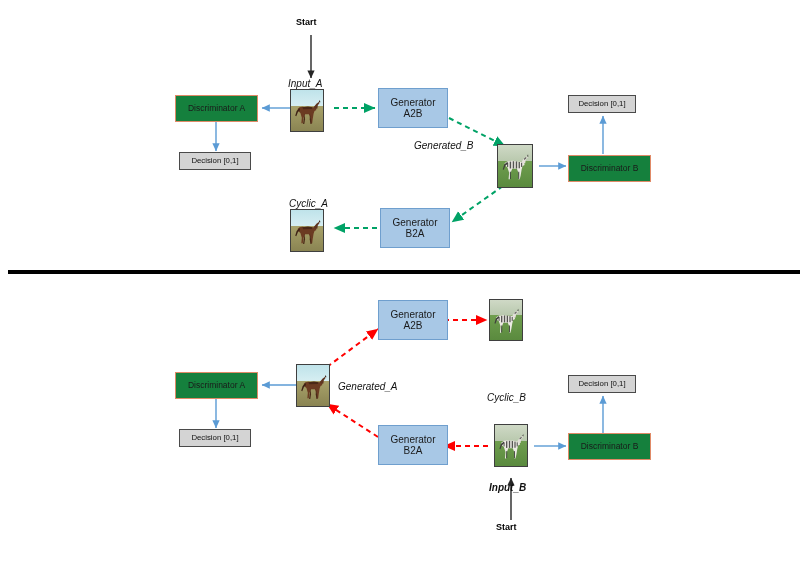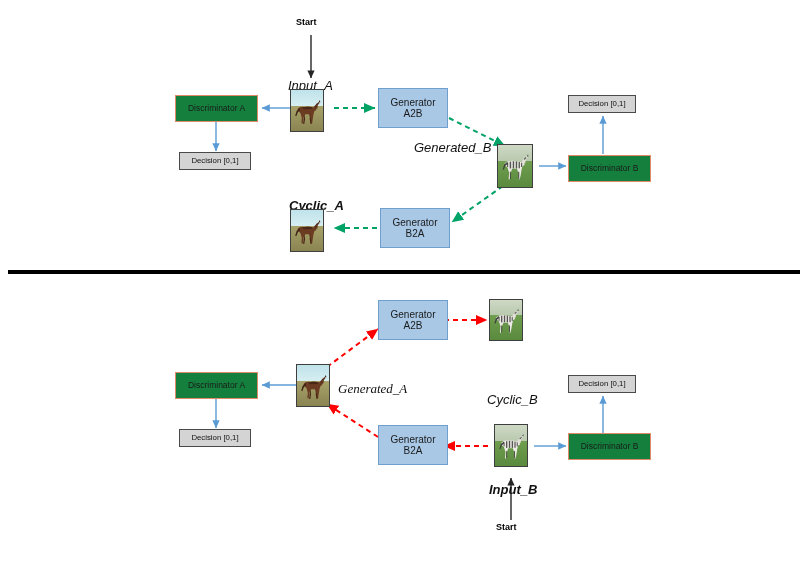--- a/index.html
+++ b/index.html
@@ -101,21 +101,21 @@
 
   .animal {
     position: absolute;
     left: 0; top: 0;
     width: 100%; height: 100%;
   }
 
   .label {
     position: absolute;
     font-style: italic;
-    font-size: 13px;
+    font-size: 10px;
     color: #111111;
     white-space: nowrap;
   }
   .label-start {
     position: absolute;
     font-weight: bold;
     font-style: normal;
     font-size: 9px;
     color: #000000;
     white-space: nowrap;
@@ -237,21 +237,21 @@
     </div>
 
     <div class="node node-decision" style="left:568px; top:95px; width:68px; height:18px;">
       <span>Decision [0,1]</span>
     </div>
 
     <div class="node node-disc" style="left:568px; top:155px; width:83px; height:27px;">
       <span>Discriminator B</span>
     </div>
 
-    <div class="label" style="left:289px; top:198px;font-weight:bold;">Cyclic_A</div>
+    <div class="label" style="left:289px; top:198px;">Cyclic_A</div>
 
     <div class="thumb thumb-horse" style="left:290px; top:209px; width:34px; height:43px;">
       <div class="sky"></div>
       <div class="ground"></div>
       <svg class="animal" viewBox="0 0 34 43" preserveAspectRatio="none">
         <path d="M7,20 L9,18 L12,17.5 L16,18 L20,18.5 L24,18 L26,19 L27,21 L25,22 L24,25 L23,31 L22.5,35 L21,35 L21,30 L19,25.5 L15,25.5 L13,30 L12.5,35 L11,35 L11.5,29 L10,24 L8,22.5 z" fill="#6b3b22"></path>
         <path d="M24,18 L27,14.5 L29.5,12.5 L30.5,13.5 L28.5,16 L28,19.5 L26,19.8 z" fill="#5e3420"></path>
         <path d="M29.5,12.5 L30.6,10.4 L31.2,12.9 z" fill="#3c2114"></path>
         <path d="M9,19 L6,22 L4.5,27 L5.6,27.4 L7.4,23.2 L9.6,21 z" fill="#3c2114"></path>
         <path d="M12,18 L18,17.2 L23,18 L22,20 L13,20.2 z" fill="#4a2817"></path>
@@ -315,21 +315,21 @@
           <path d="M7,20 L9,18 L12,17.5 L16,18 L20,18.5 L24,18 L26,19 L27,21 L25,22 L24,25 L23,31 L22.5,35 L21,35 L21,30 L19,25.5 L15,25.5 L13,30 L12.5,35 L11,35 L11.5,29 L10,24 L8,22.5 z" fill="#6b3b22"></path>
           <path d="M24,18 L27,14.5 L29.5,12.5 L30.5,13.5 L28.5,16 L28,19.5 L26,19.8 z" fill="#5e3420"></path>
           <path d="M29.5,12.5 L30.6,10.4 L31.2,12.9 z" fill="#3c2114"></path>
           <path d="M9,19 L6,22 L4.5,27 L5.6,27.4 L7.4,23.2 L9.6,21 z" fill="#3c2114"></path>
           <path d="M12,18 L18,17.2 L23,18 L22,20 L13,20.2 z" fill="#4a2817"></path>
           <path d="M14.6,25 L13.4,31 L12.8,35.6 L14.1,35.6 L14.9,31 z" fill="#4a2817"></path>
           <path d="M20,25 L21.4,31 L21.9,35.6 L20.7,35.6 L19.9,31 z" fill="#4a2817"></path>
         </svg>
       </div>
 
-      <div class="label" style="left:338px; top:381px;font-family:Liberation Serif, serif;">Generated_A</div>
+      <div class="label" style="left:338px; top:381px;">Generated_A</div>
 
       <div class="node node-gen" style="left:378px; top:425px; width:70px; height:40px;">
         <span>Generator
 B2A</span>
       </div>
 
       <div class="thumb thumb-zebra" style="left:494px; top:424px; width:34px; height:43px;">
         <div class="sky"></div>
         <div class="ground"></div>
         <svg class="animal" viewBox="0 0 36 44" preserveAspectRatio="none">

